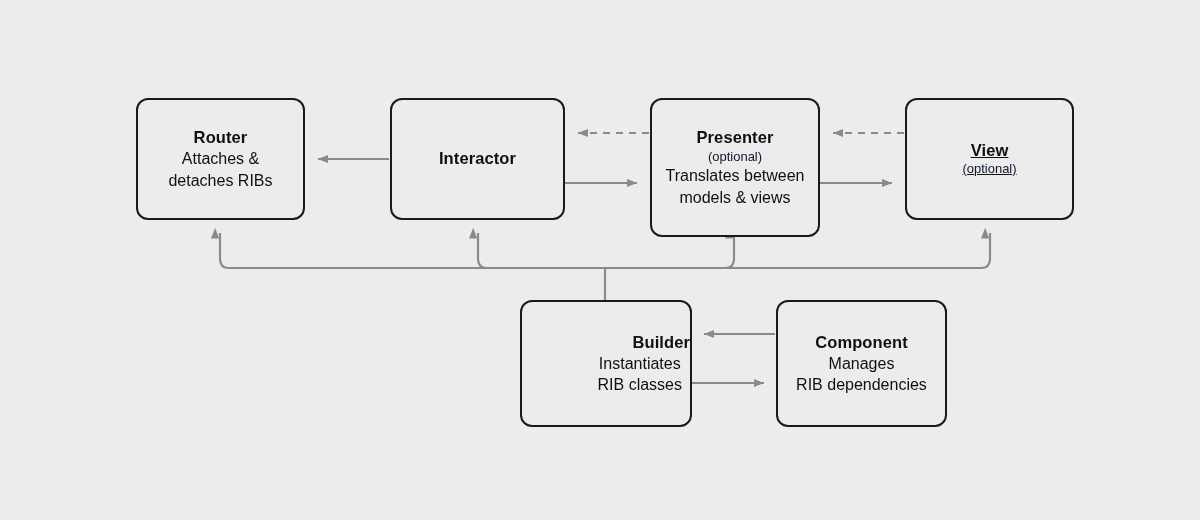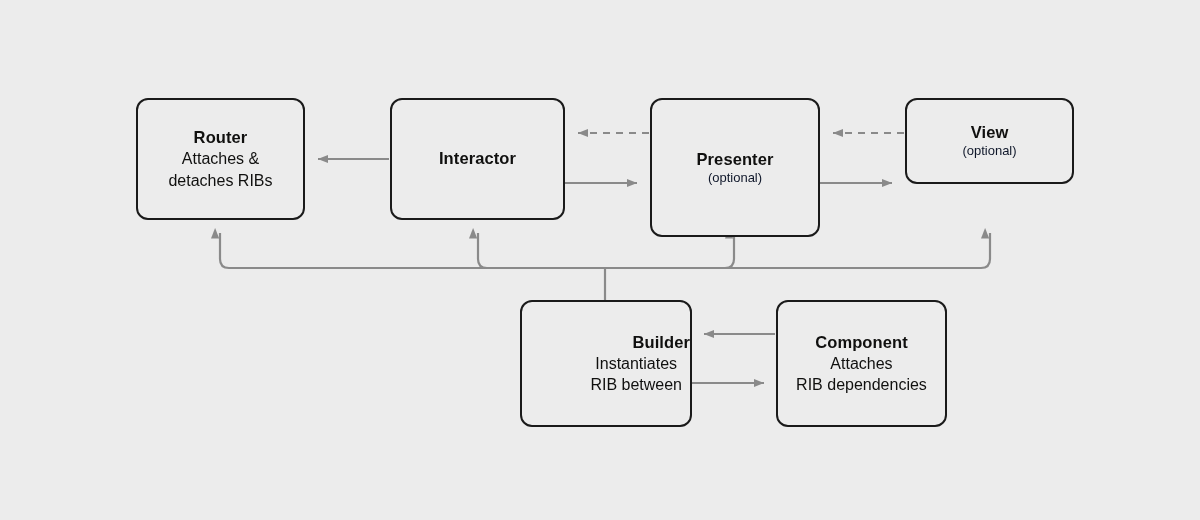--- a/index.html
+++ b/index.html
@@ -103,32 +103,34 @@
 detaches RIBs</div>
   </div>
 
   <div class="node" style="left:390px; top:98px; width:175px; height:122px;justify-content:center;">
     <div class="title">Interactor</div>
   </div>
 
   <div class="node" style="left:650px; top:98px; width:170px; height:139px;">
     <div class="title">Presenter</div>
     <div class="opt">(optional)</div>
+    <div class="desc">Translates between
+models &amp; views</div>
   </div>
 
-  <div class="node" style="left:905px; top:98px; width:169px; height:86px;">
+  <div class="node" style="left:905px; top:98px; width:169px; height:122px;text-decoration:underline;">
     <div class="title">View</div>
     <div class="opt">(optional)</div>
   </div>
 
   <div class="node" style="left:520px; top:300px; width:172px; height:127px;align-items:flex-end;">
     <div class="title">Builder</div>
     <div class="desc">Instantiates
-RIB between</div>
+RIB classes</div>
   </div>
 
   <div class="node" style="left:776px; top:300px; width:171px; height:127px;">
     <div class="title">Component</div>
-    <div class="desc">Attaches
+    <div class="desc">Manages
 RIB dependencies</div>
   </div>
 
 </div>
 
 </body></html>

